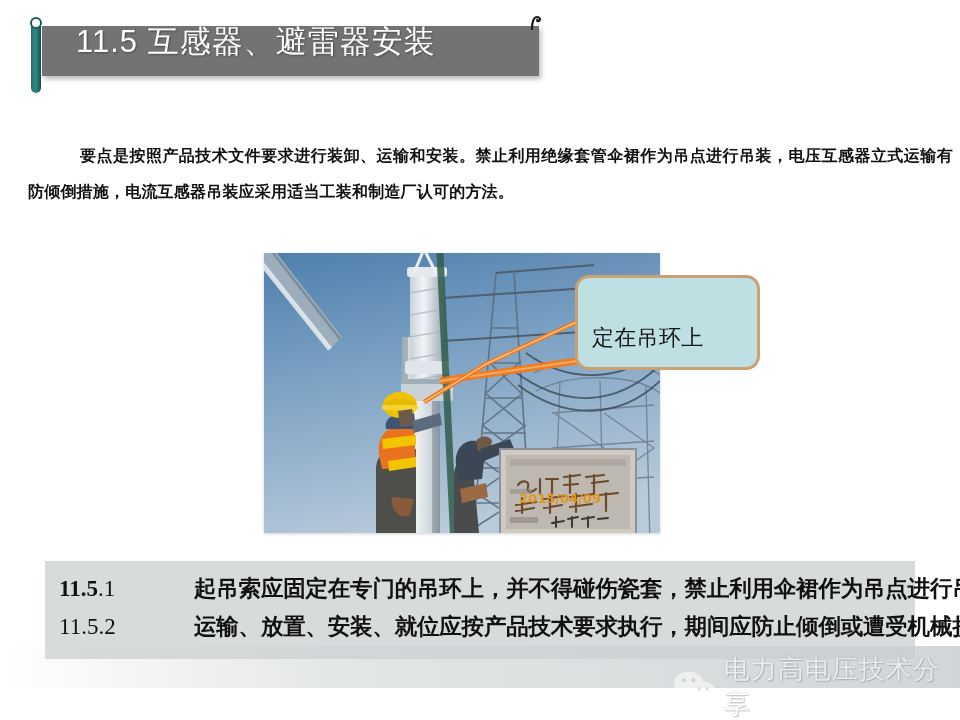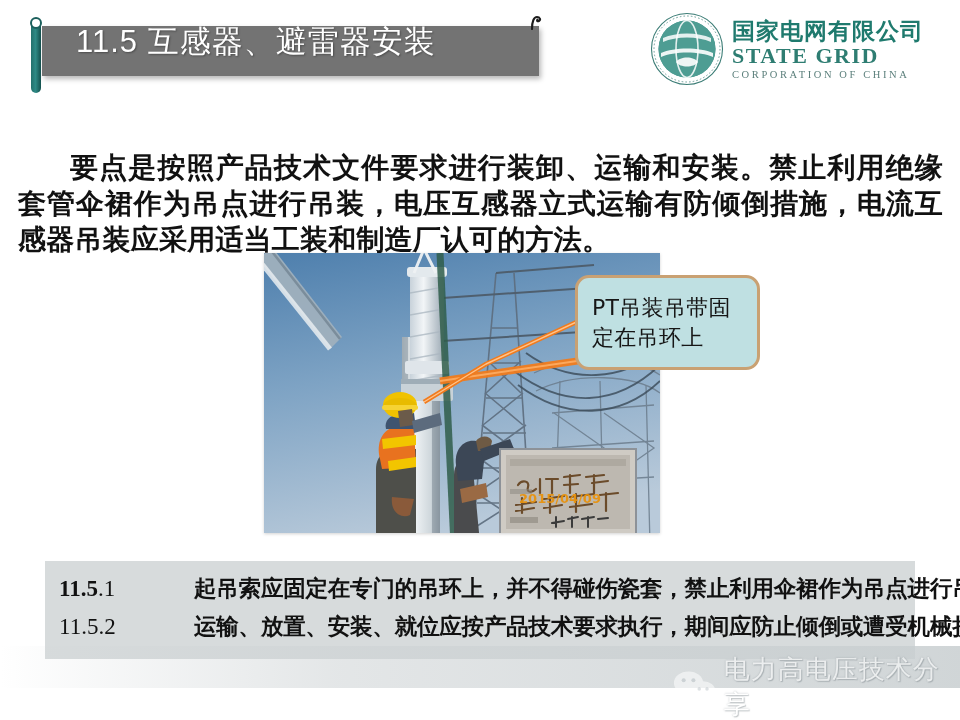--- a/index.html
+++ b/index.html
@@ -70,24 +70,24 @@
     position: absolute;
     left: 528px;
     top: 14px;
     width: 16px;
     height: 16px;
   }
 
   
   #body-paragraph {
     position: absolute;
-    left: 18px;
+    left: 28px;
     top: 122px;
     width: 925px;
-    font-size: 28px;
+    font-size: 16px;
     line-height: 36px;
     color: #111111;
     text-indent: 52px;
     text-align: justify;
     font-family: "DejaVu Sans", "Liberation Sans", sans-serif;
     font-weight: 600;
     letter-spacing: 0.2px;
   }
 
   
@@ -253,37 +253,20 @@
 
   <div id="banner-pin"></div>
   <div id="banner-pin-head"></div>
   <div id="title-banner">
     <span id="title-text">11.5 互感器、避雷器安装</span>
   </div>
   <svg id="banner-hook" viewBox="0 0 16 16">
     <path d="M4 15 C4 7, 6 3, 9 3 C12 3, 13 6, 11 7 C9.5 7.8, 8.5 6.5, 9.5 5.6" fill="none" stroke="#1d1d1d" stroke-width="2.1" stroke-linecap="round"></path>
   </svg>
 
-  <div id="logo-area">
-    <svg id="logo-mark" width="74" height="74" viewBox="0 0 74 74">
-      <circle cx="37" cy="37" r="35.5" fill="none" stroke="#3c7d76" stroke-width="1.1"></circle>
-      <circle cx="37" cy="37" r="28.5" fill="#3e8f86"></circle>
-      <path d="M8.5 37 A28.5 28.5 0 0 1 65.5 37 A28.5 28.5 0 0 1 8.5 37 Z" fill="#4e9d93"></path>
-      <path d="M13 26 C26 20, 48 20, 61 26 L61 30 C48 24, 26 24, 13 30 Z" fill="#ffffff" opacity="0.85"></path>
-      <path d="M11 41 C24 35, 50 35, 63 41 L63 45 C50 39, 24 39, 11 45 Z" fill="#ffffff" opacity="0.9"></path>
-      <ellipse cx="37" cy="37" rx="11" ry="28.5" fill="none" stroke="#ffffff" stroke-width="1.6" opacity="0.85"></ellipse>
-      <path d="M26 50 C30 44, 44 44, 48 50 C44 56, 30 56, 26 50 Z" fill="#ffffff" opacity="0.9"></path>
-      <circle cx="37" cy="37" r="33" fill="none" stroke="#49867f" stroke-width="0.8" stroke-dasharray="1.6 2.1"></circle>
-    </svg>
-    <div id="logo-words">
-      <span id="logo-cn">国家电网有限公司</span>
-      <span id="logo-en1">STATE GRID</span>
-      <span id="logo-en2">CORPORATION OF CHINA</span>
-    </div>
-  </div>
 
   <p id="body-paragraph">要点是按照产品技术文件要求进行装卸、运输和安装。禁止利用绝缘套管伞裙作为吊点进行吊装，电压互感器立式运输有防倾倒措施，电流互感器吊装应采用适当工装和制造厂认可的方法。</p>
 
   <div id="photo-frame">
     <svg id="photo-svg" width="396" height="292" viewBox="0 0 396 292">
       <defs>
         <linearGradient id="skyGrad" x1="0" y1="0" x2="0.25" y2="1">
           <stop offset="0%" stop-color="#4e7fad"></stop>
           <stop offset="45%" stop-color="#7ea3c4"></stop>
           <stop offset="100%" stop-color="#b9cada"></stop>
@@ -408,21 +391,21 @@
     </svg>
   </div>
 
   <svg id="callout-tail" viewBox="0 0 180 120">
     <path d="M4 112 L66 74 L178 22" fill="none" stroke="#f07b1e" stroke-width="4.5" stroke-linejoin="round"></path>
     <path d="M4 112 L66 74 L178 22" fill="none" stroke="#ffc38a" stroke-width="1.4" stroke-linejoin="round"></path>
   </svg>
 
   <div id="callout-box">
     <div id="callout-text">
-      <span>PT吊装吊带固</span><br>
+      <br>
       <span>定在吊环上</span>
     </div>
   </div>
 
   <div id="notes-box">
     <div class="note-row">
       <span class="note-num"><span>11.5</span><span class="sub">.1</span></span>
       <span class="note-text">起吊索应固定在专门的吊环上，并不得碰伤瓷套，禁止利用伞裙作为吊点进行吊装。</span>
     </div>
     <div class="note-row">

